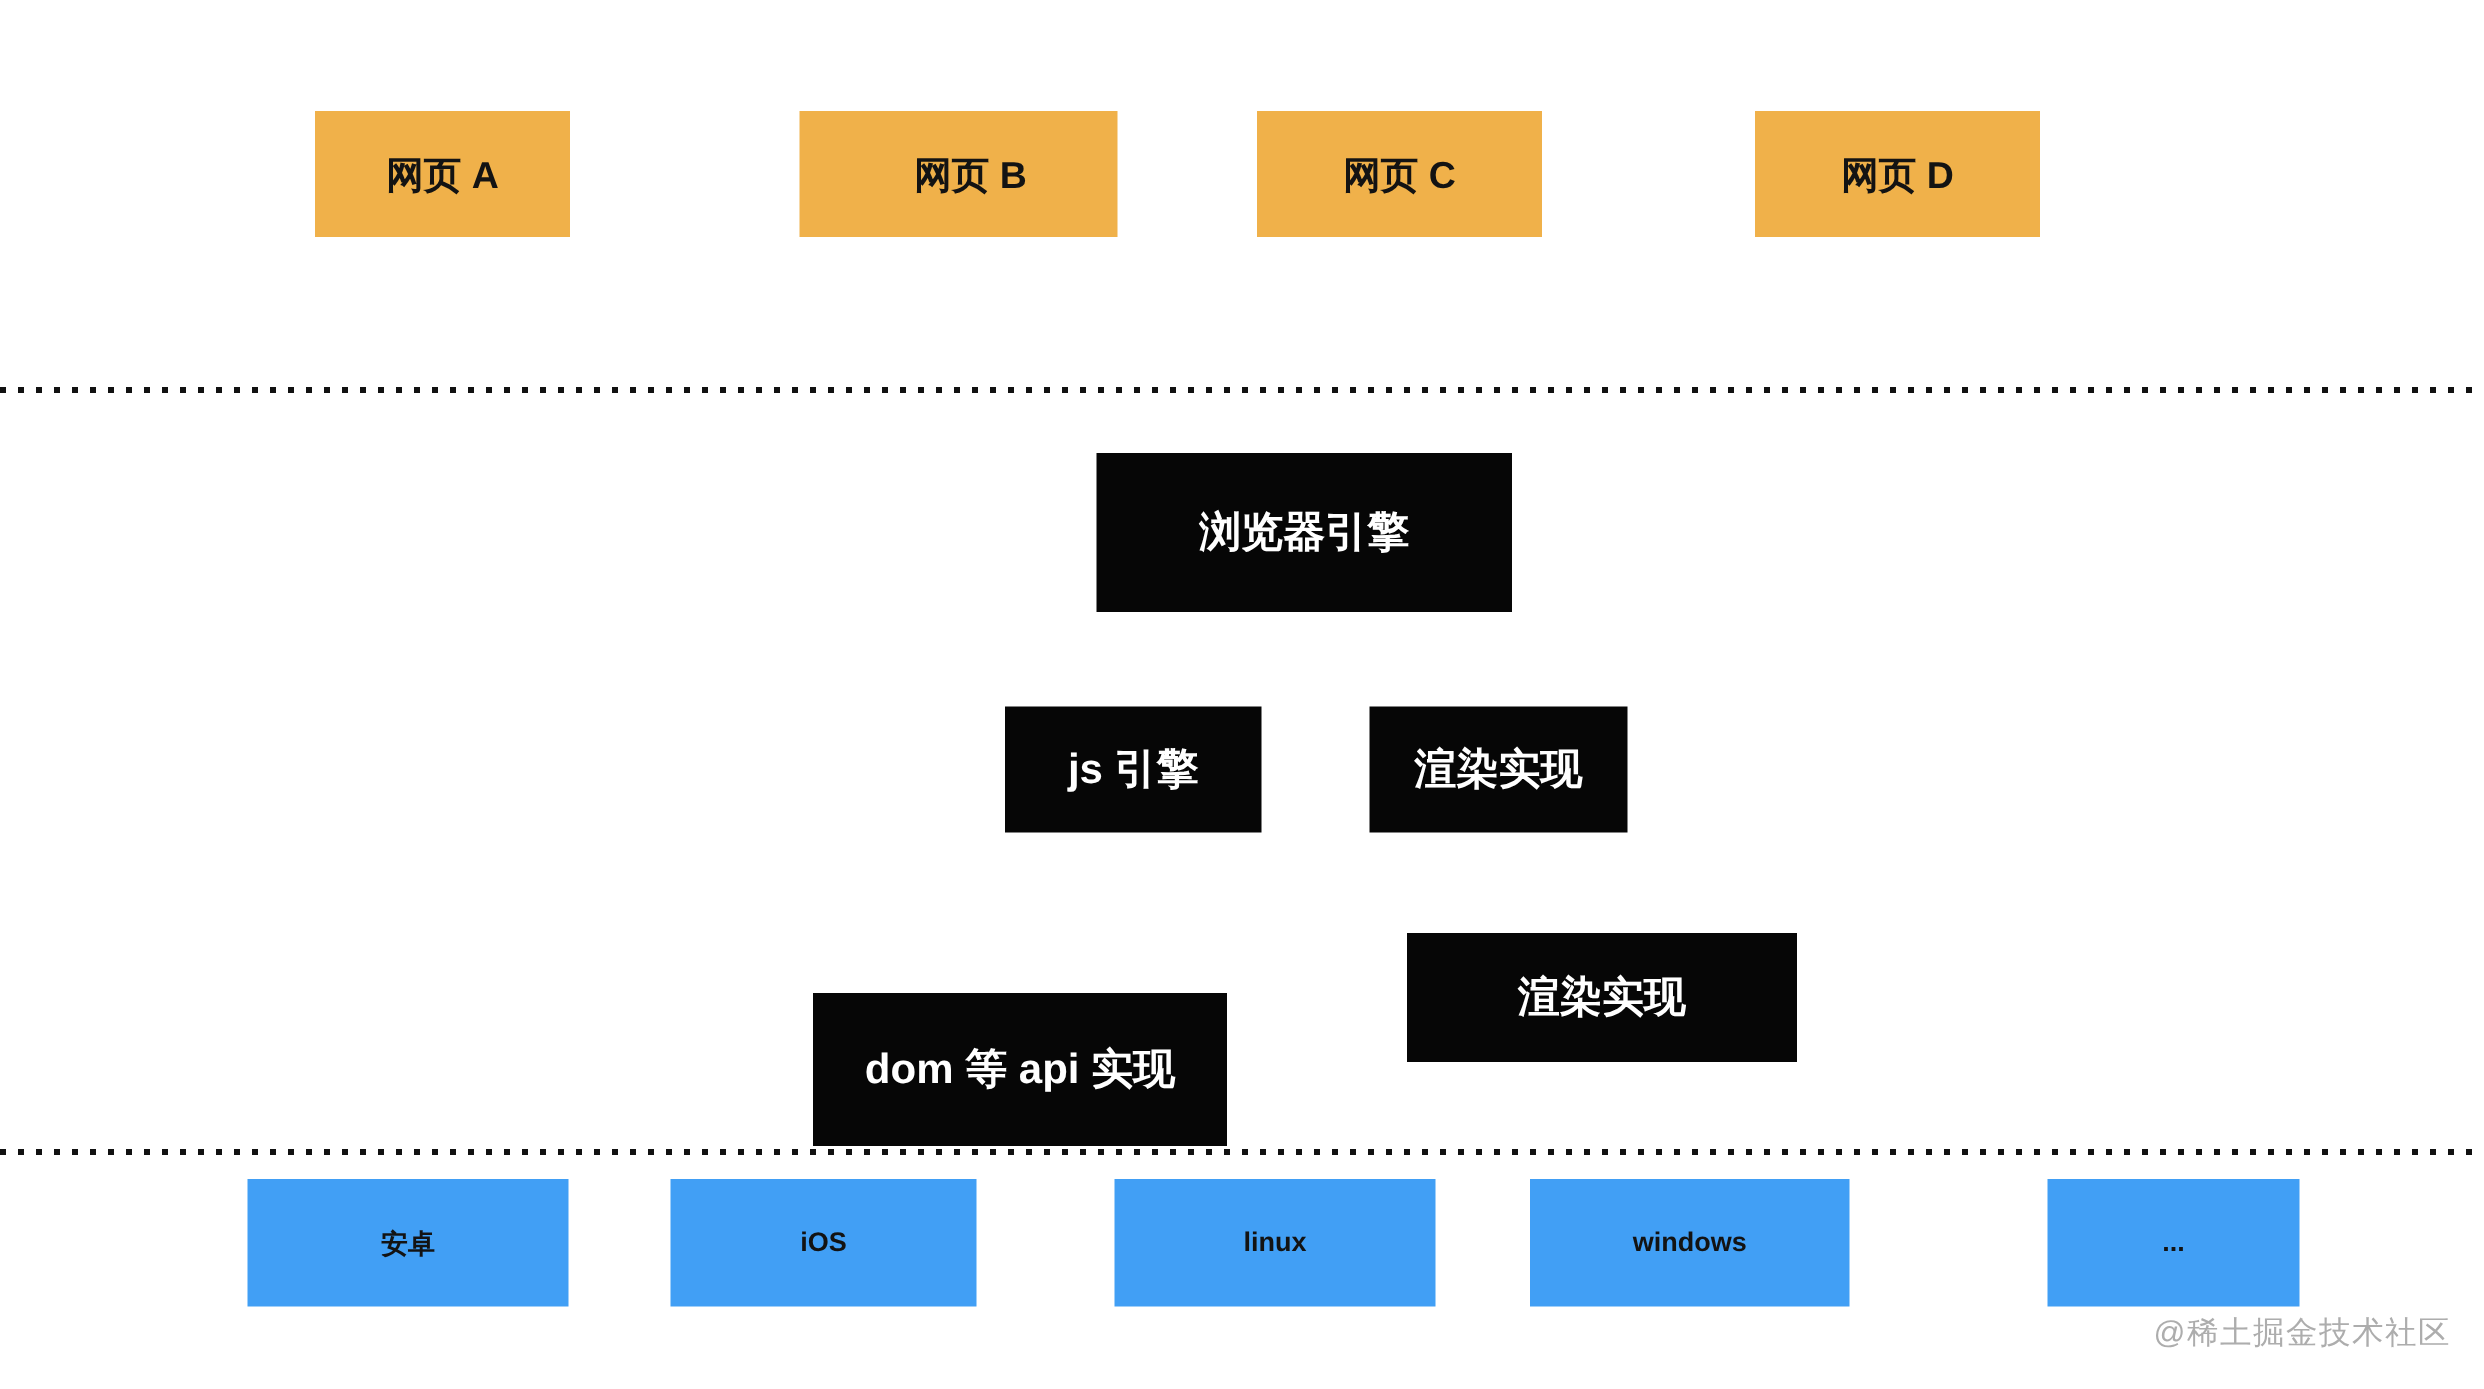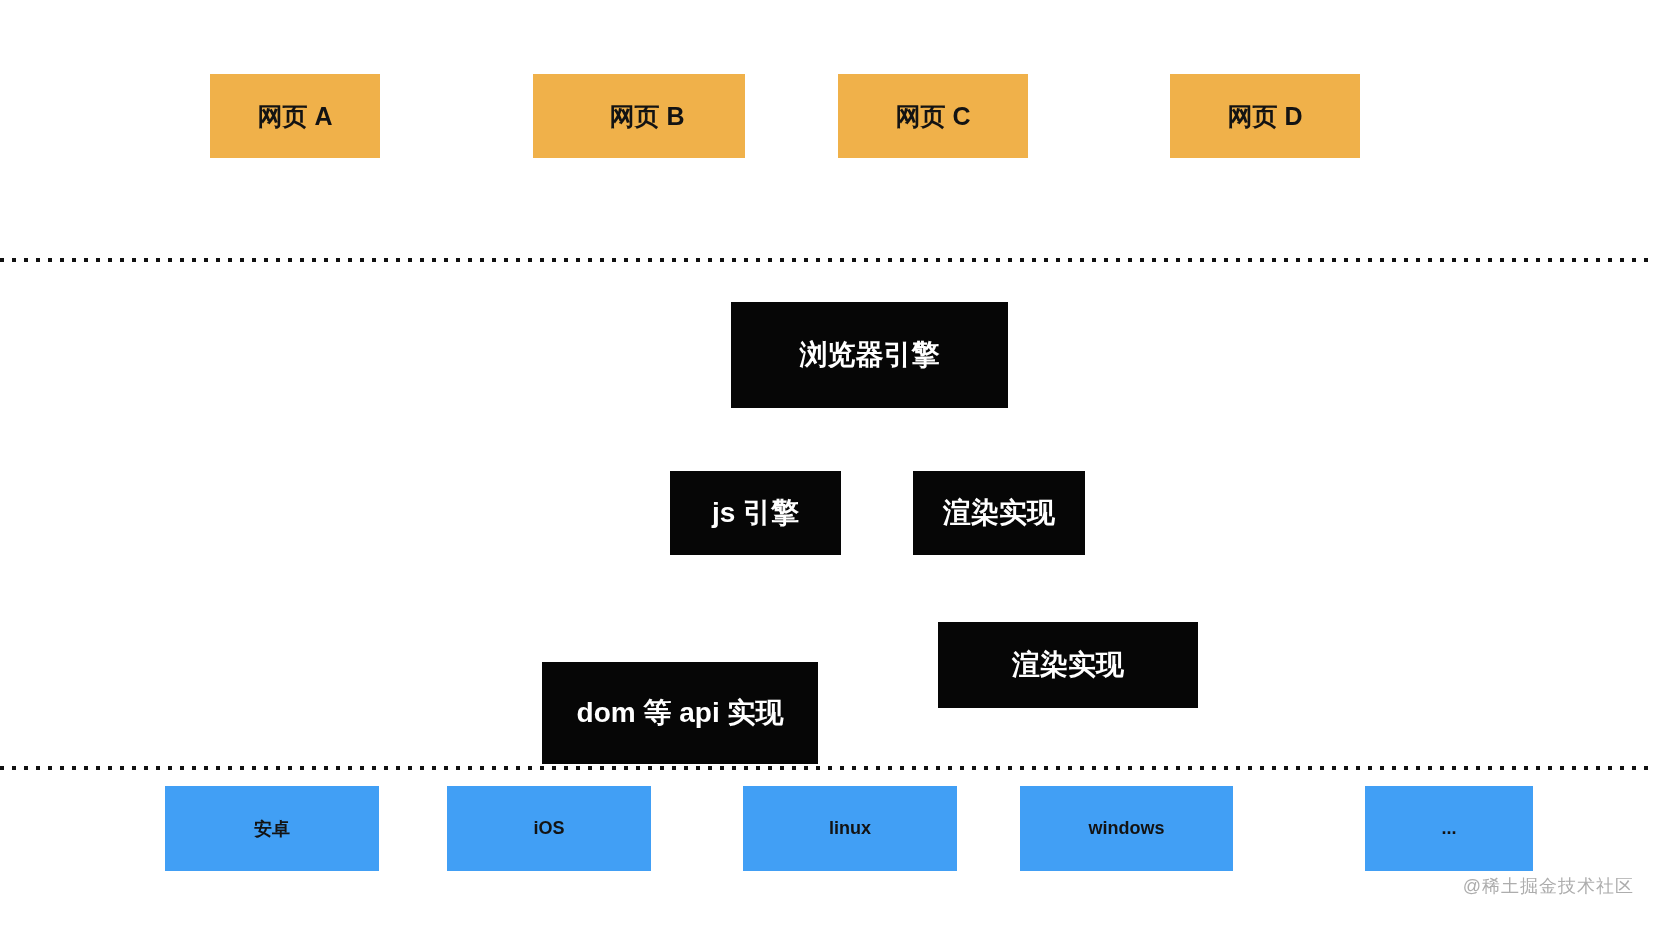--- a/index.html
+++ b/index.html
@@ -67,21 +67,21 @@
   #platform-android{ left:165px; width:214px; }
   #platform-ios{ left:447px; width:204px; }
   #platform-linux{ left:743px; width:214px; }
   #platform-windows{ left:1020px; width:213px; }
   #platform-more{ left:1365px; width:168px; }
 
   .watermark{
     position:absolute;
     top:874px; right:22px;
     color:var(--c-watermark);
-    font-size:18px;
+    font-size:21px;
     font-weight:normal;
     letter-spacing:1px;
   }
 </style>
 </head>
 <body>
 
 <div>
 
   <div id="webpage-a" class="box webpage-box">网页 A</div>

